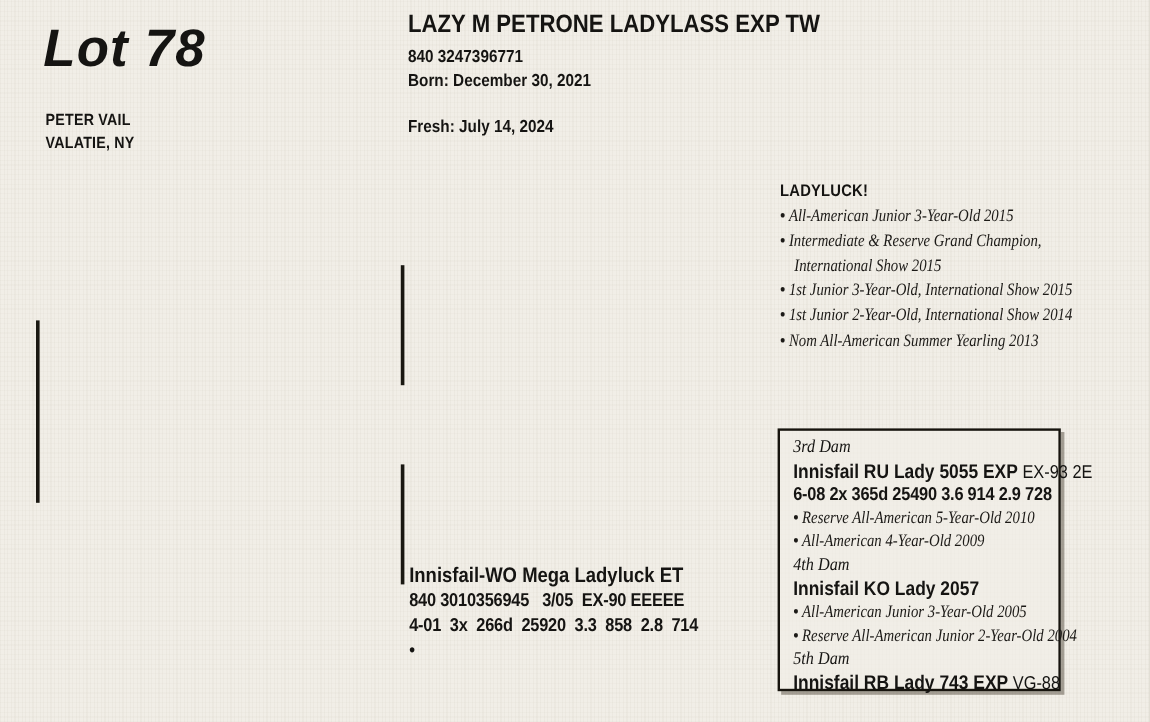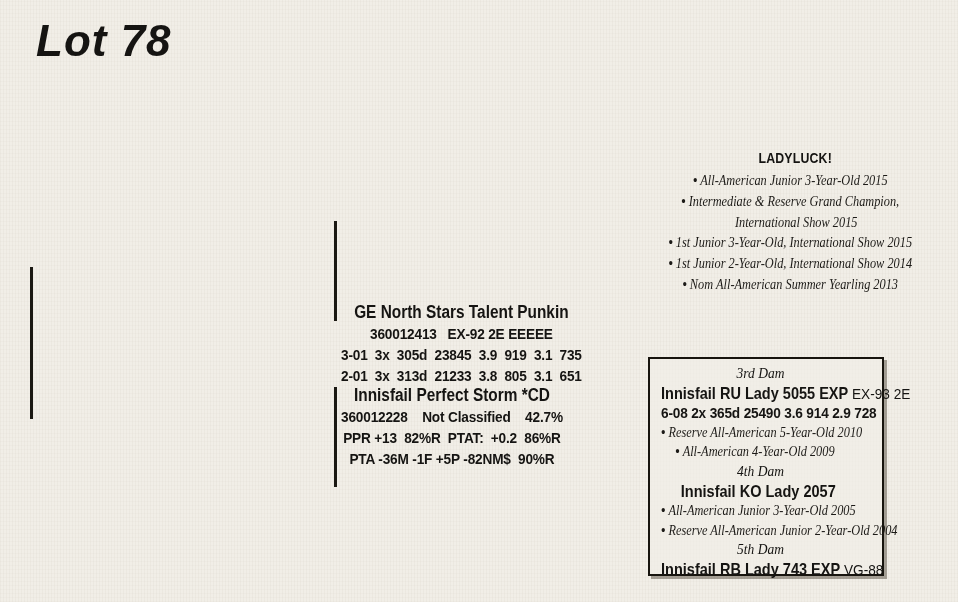--- a/index.html
+++ b/index.html
@@ -4,21 +4,21 @@
 <style>
   html,body{margin:0;padding:0;background:#d8d4cb;}
   .page{
     position:relative;width:958px;height:602px;margin:0 auto;overflow:hidden;
     background-color:#f1eee7;
     background-image:
       repeating-linear-gradient(90deg, rgba(205,199,185,.14) 0 1px, rgba(0,0,0,0) 1px 3px),
       repeating-linear-gradient(0deg, rgba(214,208,196,.12) 0 1px, rgba(0,0,0,0) 1px 4px);
     font-family:"Liberation Sans",sans-serif;color:#151412;
   }
-  .abs{position:absolute;text-align:center;}
+  .abs{position:absolute;}
   .cx{transform:scaleX(0.88);transform-origin:0 0;white-space:pre;}
   .lot{font-size:44px;font-weight:bold;font-style:italic;letter-spacing:1px;}
   .consignor div{font-size:13.5px;font-weight:bold;line-height:19px;letter-spacing:.2px;}
   .hdr-name{font-size:21px;font-weight:bold;line-height:25px;}
   .hdr-sub{font-size:14.5px;font-weight:bold;line-height:20px;}
   .hdr-fresh{margin-top:18px;}
   .aw-title{font-size:14px;font-weight:bold;letter-spacing:.2px;}
   .aw-list{list-style:none;margin:4px 0 0 0;padding:0;width:330px;
            font-family:"Liberation Serif",serif;font-style:italic;font-size:14.5px;
            line-height:20.8px;transform:scaleX(0.85);transform-origin:0 0;color:#1c1a17;}
@@ -38,54 +38,58 @@
   .dam-award{font-family:"Liberation Serif",serif;font-style:italic;font-size:14.5px;
              transform:scaleX(0.85);transform-origin:0 0;color:#1c1a17;}
   .dam-award::before{content:"\2022\00a0";font-weight:bold;}
 </style>
 </head>
 <body>
 
 <div class="page">
 
   <div class="abs lot" style="left:36px;top:16px;">Lot 78</div>
+  <div class="abs consignor" style="left:38px;top:90px;">
+    <div class="cx">PETER VAIL</div>
+    <div class="cx">VALATIE, NY</div>
+  </div>
 
+  <div class="abs" style="left:340px;top:8px;">
+    <div class="hdr-name cx">LAZY M PETRONE LADYLASS EXP TW</div>
+    <div class="hdr-sub cx" style="margin-top:5px;">840 3247396771</div>
+    <div class="hdr-sub cx">Born: December 30, 2021</div>
+    <div class="hdr-sub cx hdr-fresh">Fresh: July 14, 2024</div>
+  </div>
 
   <div class="abs" style="left:650px;top:150px;">
     <div class="aw-title cx">LADYLUCK!</div>
     <ul class="aw-list">
       <li>All-American Junior 3-Year-Old 2015</li>
       <li>Intermediate &amp; Reserve Grand Champion, International Show 2015</li>
       <li>1st Junior 3-Year-Old, International Show 2015</li>
       <li>1st Junior 2-Year-Old, International Show 2014</li>
       <li>Nom All-American Summer Yearling 2013</li>
     </ul>
   </div>
 
   <div class="bracket" style="left:30px;top:267px;height:152px;"></div>
   <div class="bracket" style="left:334px;top:221px;height:100px;"></div>
   <div class="bracket" style="left:334px;top:387px;height:100px;"></div>
 
 
 
 
-  <div class="abs" style="left:341px;top:302px;">
-    <div class="pname cx">GE North Stars Talent Punkin</div>
-    <div class="pline cx">360012413   EX-92 2E EEEEE</div>
-    <div class="pline cx">3-01  3x  305d  23845  3.9  919  3.1  735</div>
-    <div class="pline cx">2-01  3x  313d  21233  3.8  805  3.1  651</div>
+
+
+  <div class="abs" style="left:341px;top:469px;">
+    <div class="pname cx">Innisfail-WO Mega Ladyluck ET</div>
+    <div class="pline cx">840 3010356945   3/05  EX-90 EEEEE</div>
+    <div class="pline cx">4-01  3x  266d  25920  3.3  858  2.8  714</div>
+    <div class="pline cx">•</div>
   </div>
-
-  <div class="abs" style="left:341px;top:385px;">
-    <div class="pname cx">Innisfail Perfect Storm *CD</div>
-    <div class="pline cx">360012228    Not Classified    42.7%</div>
-    <div class="pline cx">PPR +13  82%R  PTAT:  +0.2  86%R</div>
-    <div class="pline cx">PTA -36M -1F +5P -82NM$  90%R</div>
-  </div>
-
 
   <div class="abs mbox">
     <div class="mrow dam-label">3rd Dam</div>
     <div class="mrow cx"><span class="dam-name">Innisfail RU Lady 5055 EXP</span><span class="dam-score"> </span><span class="dam-score">EX-93 2E</span></div>
     <div class="mrow pline cx" style="line-height:19.6px;">6-08  2x  365d  25490  3.6  914  2.9  728</div>
     <div class="mrow dam-award">Reserve All-American 5-Year-Old 2010</div>
     <div class="mrow dam-award">All-American 4-Year-Old 2009</div>
     <div class="mrow dam-label">4th Dam</div>
     <div class="mrow cx"><span class="dam-name">Innisfail KO Lady 2057</span></div>
     <div class="mrow dam-award">All-American Junior 3-Year-Old 2005</div>

